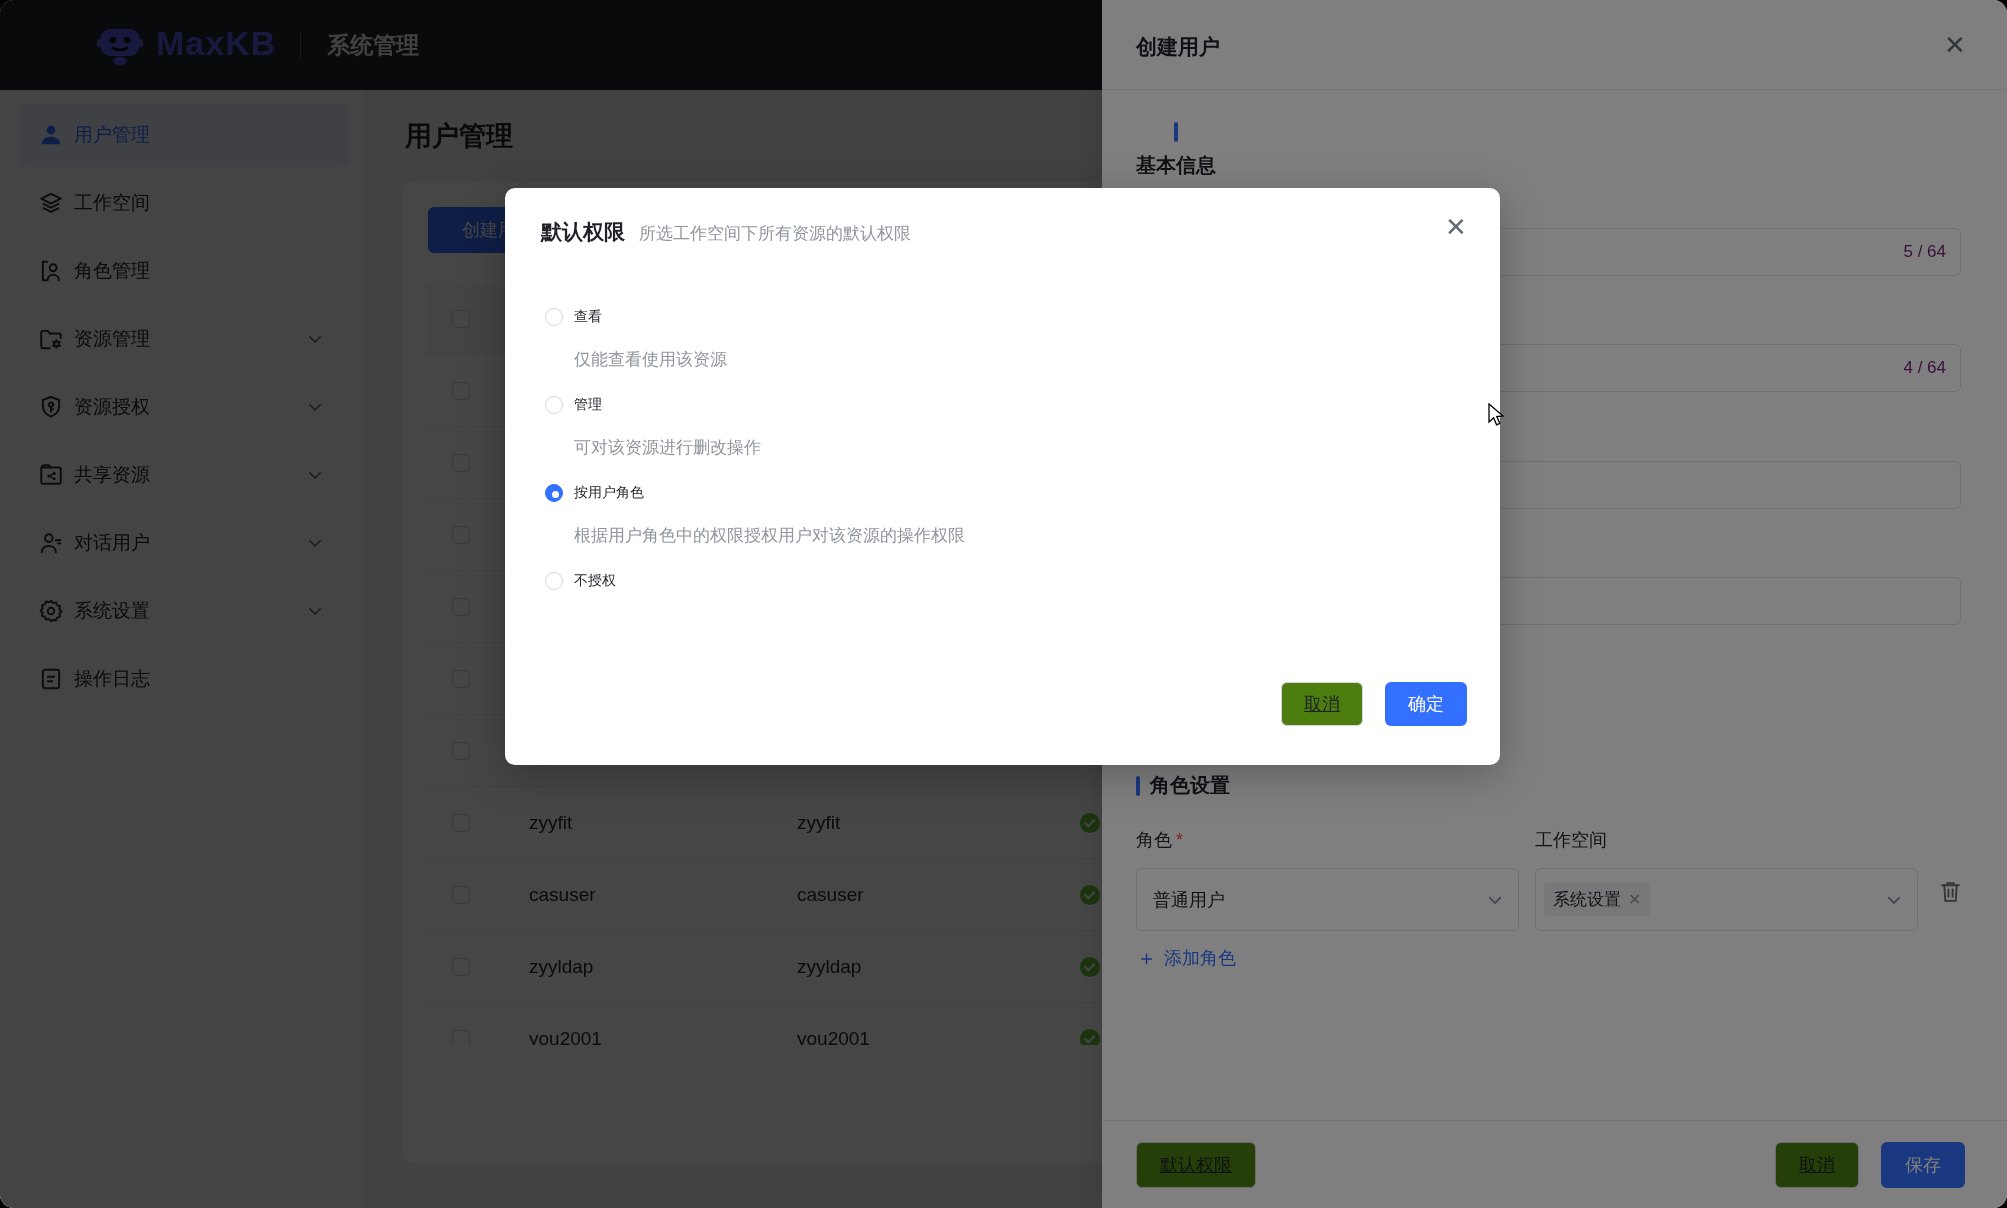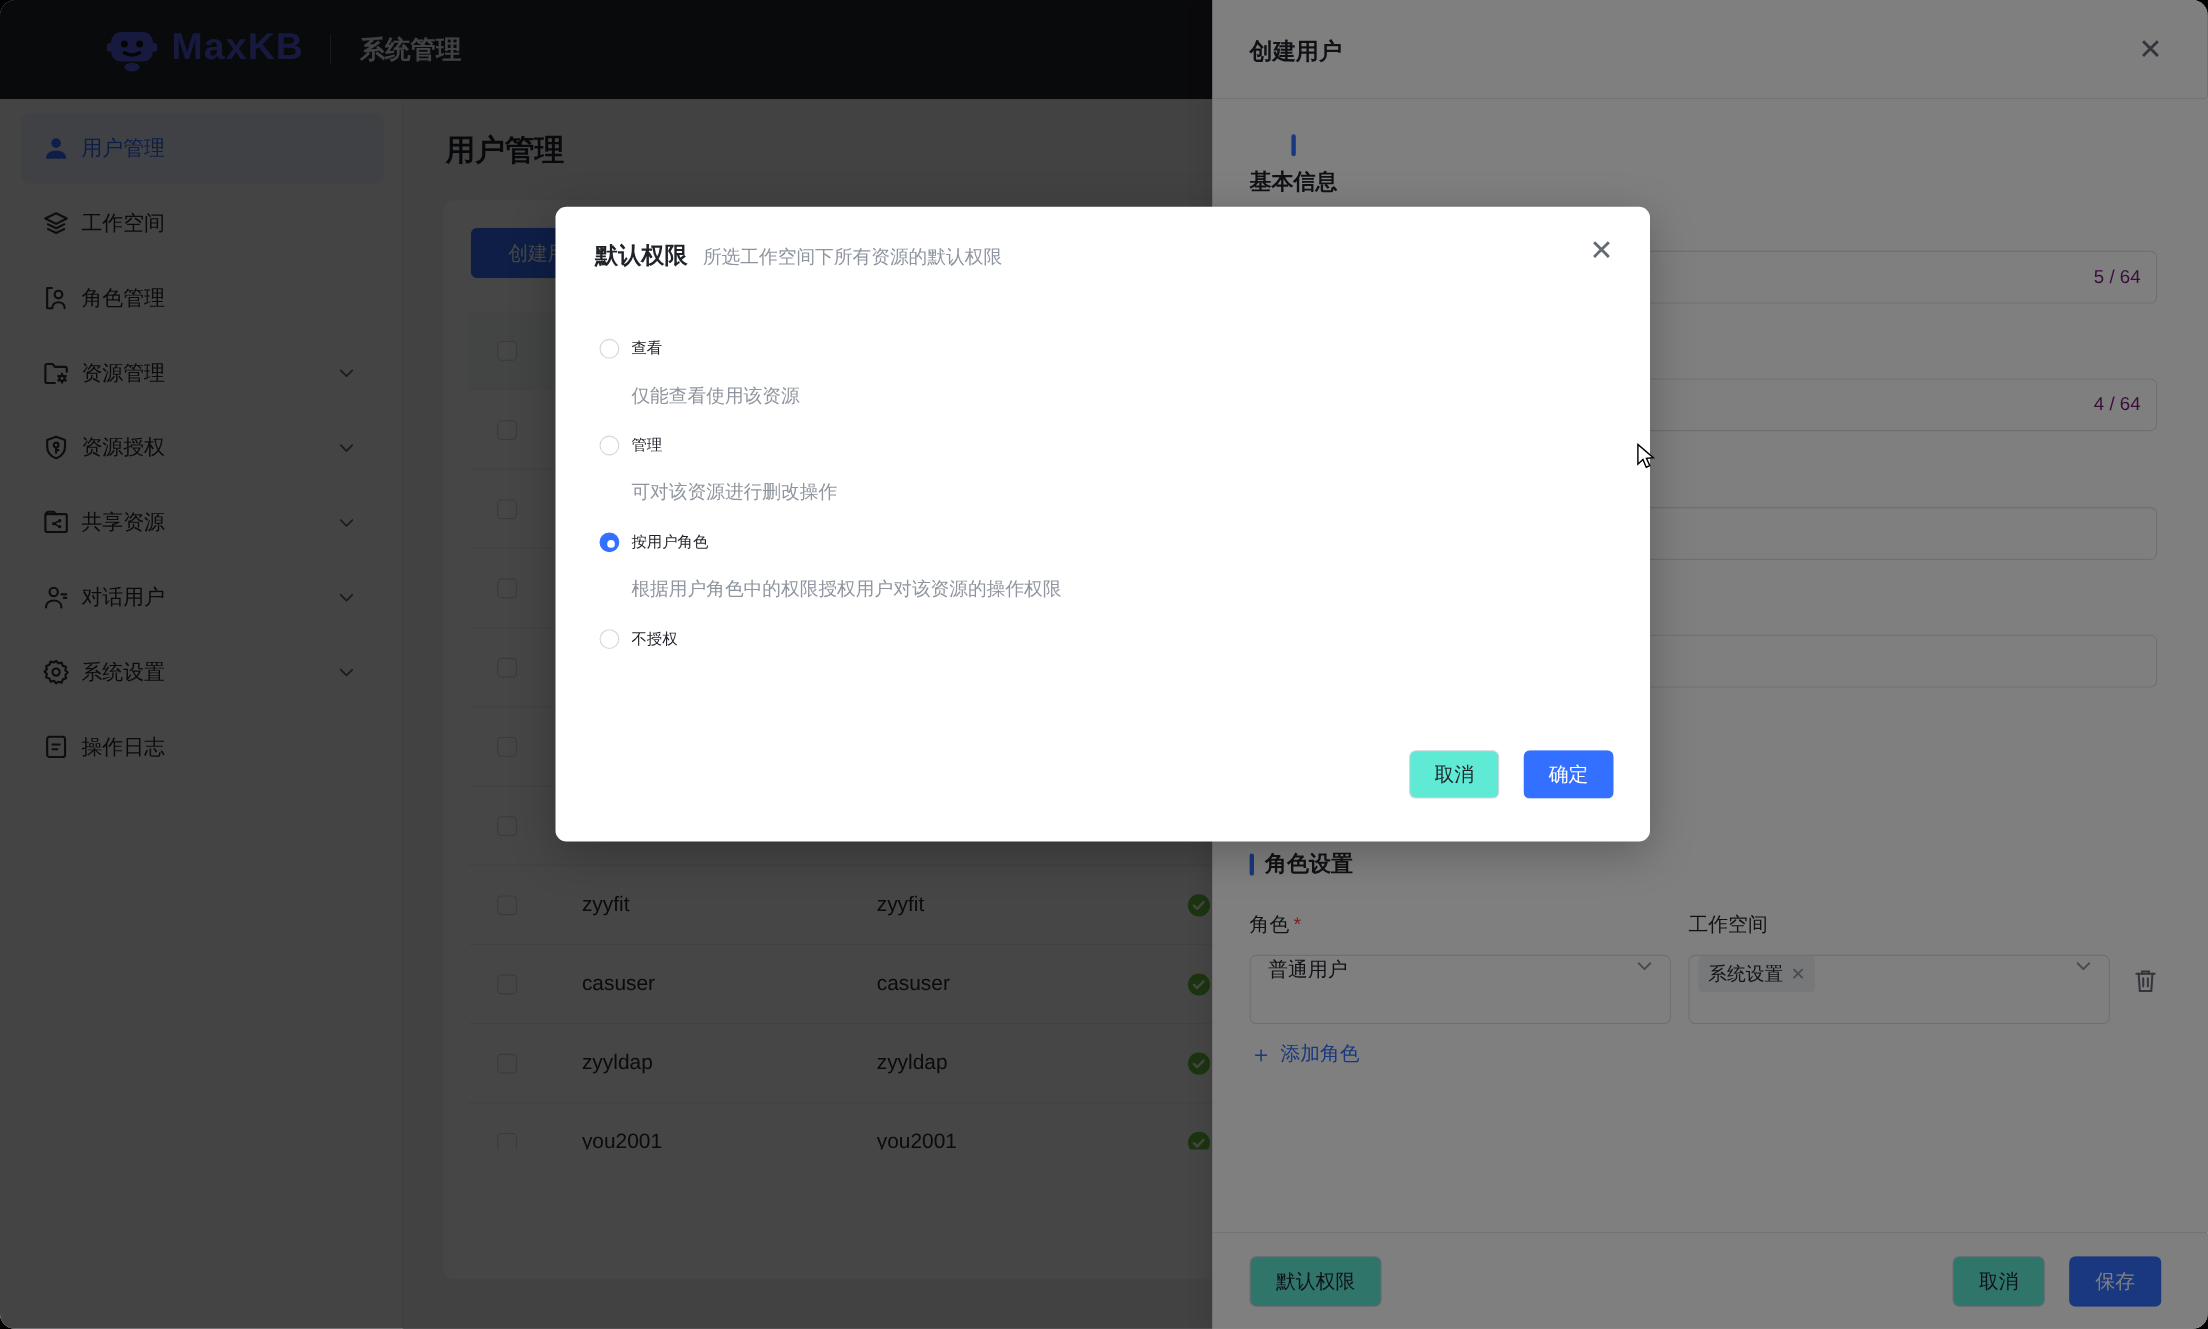--- a/index.html
+++ b/index.html
@@ -29,21 +29,21 @@
   .s-icon svg, .chev svg, .status svg, .trash svg { width:100%; height:100%; display:block; }
 
   
   .main-title { position:absolute; left:405px; top:118px; font-size:27px; font-weight:bold;
                 color:#1f2329; z-index:1; }
   .card { position:absolute; left:403px; top:182px; width:1564px; height:981px;
           background:#fff; border-radius:10px; z-index:1; }
   .btn { display:inline-flex; align-items:center; justify-content:center;
          border-radius:6px; font-size:18px; cursor:pointer; border:1px solid transparent; }
   .btn-primary { background:#3370ff; color:#fff; }
-  .btn-plain { background:#5eead4; color:#1f2329; border-color:#d4d7de; }
+  .btn-plain { background:#4d7c0f; color:#1f2329; border-color:#d4d7de;text-decoration:underline; }
   .create-btn { position:absolute; left:25px; top:25px; width:140px; height:46px; }
 
   .table { position:absolute; left:23px; right:23px; top:101px; }
   .t-head { height:72px; background:#f5f7fa; border-bottom:1px solid #eceef1;
             position:relative; border-radius:4px 4px 0 0; }
   .rows-viewport { position:relative; height:690px; overflow:hidden; }
   .t-row { position:relative; height:72px; border-bottom:1px solid #eceef1; }
   .cb { position:absolute; left:26px; top:50%; margin-top:-9px; width:18px; height:18px;
         border:1.5px solid #d0d3da; border-radius:4px; background:#fff; cursor:pointer; }
   .col-user { position:absolute; left:103px; top:50%; transform:translateY(-50%);
@@ -68,21 +68,21 @@
   .sec-head { position:absolute; left:34px; display:flex; align-items:center; gap:10px; }
   .sec-bar { width:4px; height:20px; background:#3370ff; border-radius:2px; }
   .sec-text { font-size:20px; font-weight:bold; color:#1f2329; }
   .field { position:absolute; left:34px; width:825px; height:48px; border:1px solid #dcdfe6;
            border-radius:6px; background:#fff; }
   .counter { position:absolute; right:14px; top:50%; transform:translateY(-50%);
              font-size:17px; color:#701a75; }
   .f-label { position:absolute; font-size:18px; color:#1f2329; }
   .req { color:#f54a45; margin-left:4px; }
   .select { position:absolute; top:868px; width:383px; height:63px; border:1px solid #dcdfe6;
-            border-radius:6px; display:flex; align-items:flex-start; cursor:pointer; }
+            border-radius:6px; display:flex; align-items:center; cursor:pointer; }
   .select .sel-text { margin-left:16px; font-size:18px; color:#1f2329; }
   .select .chev { position:absolute; right:14px; width:18px; height:18px; color:#8f959e; }
   .tag { display:flex; align-items:center; margin-left:8px; height:33px; padding:0 9px;
          background:#eef0f3; border-radius:4px; font-size:17px; color:#1f2329; }
   .tag .tag-x { margin-left:7px; color:#8f959e; font-size:16px; cursor:pointer; }
   .trash { position:absolute; left:836px; top:879px; width:25px; height:25px; color:#646a73; cursor:pointer; }
   .add-role { position:absolute; left:34px; top:944px; font-size:18px; color:#3370ff;
               cursor:pointer; display:flex; align-items:center; gap:7px; }
   .drawer-foot { position:absolute; left:0; right:0; top:1120px; bottom:0;
                  border-top:1px solid #e4e7ed; display:flex; align-items:center;

